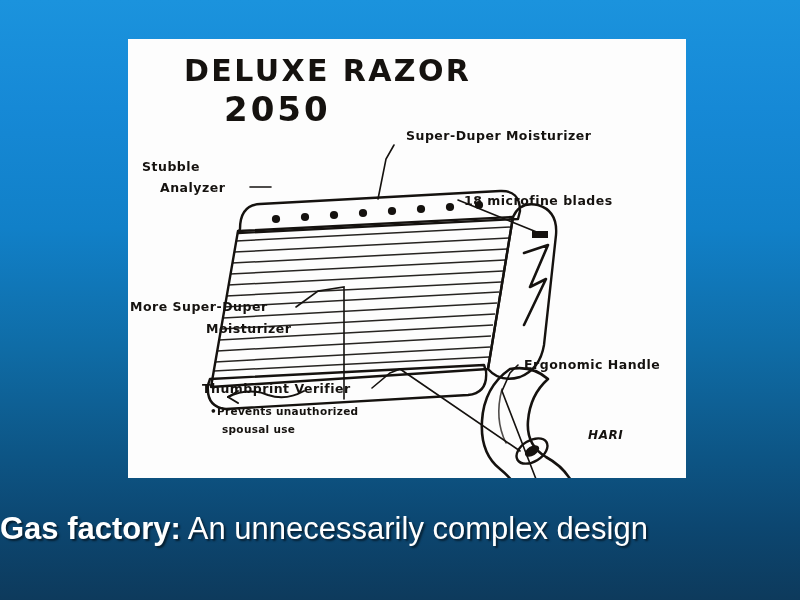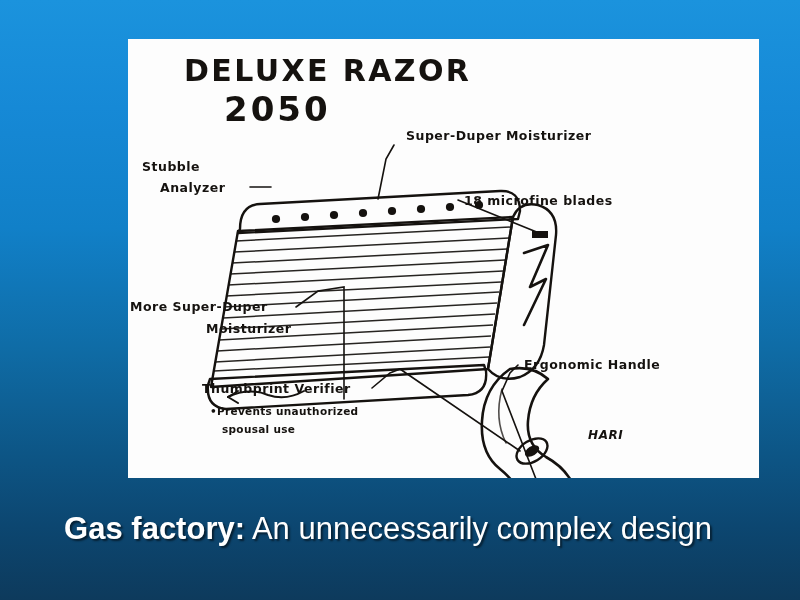--- a/index.html
+++ b/index.html
@@ -26,21 +26,21 @@
         #0c4670 88%,
         #0d3a5c 100%);
     overflow: hidden;
   }
 
   
   #cartoon-panel {
     position: absolute;
     left: 128px;
     top: 39px;
-    width: 631px;
+    width: 558px;
     height: 439px;
     background: #fdfdfd;
     overflow: hidden;
   }
   #cartoon-svg {
     display: block;
     width: 558px;
     height: 439px;
   }
 
@@ -86,21 +86,21 @@
     stroke-linejoin: round;
     stroke-linecap: round;
   }
 
   
   #caption {
     position: absolute;
     left: 0;
     top: 511px;
     width: 712px;
-    text-align: right;
+    text-align: left;
     color: #ffffff;
     font-size: 31px;
     line-height: 1.15;
     white-space: nowrap;
     text-shadow: 2px 2px 2px rgba(0,0,0,0.55);
   }
   #caption-lead {
     font-weight: bold;
   }
   #caption-rest {

